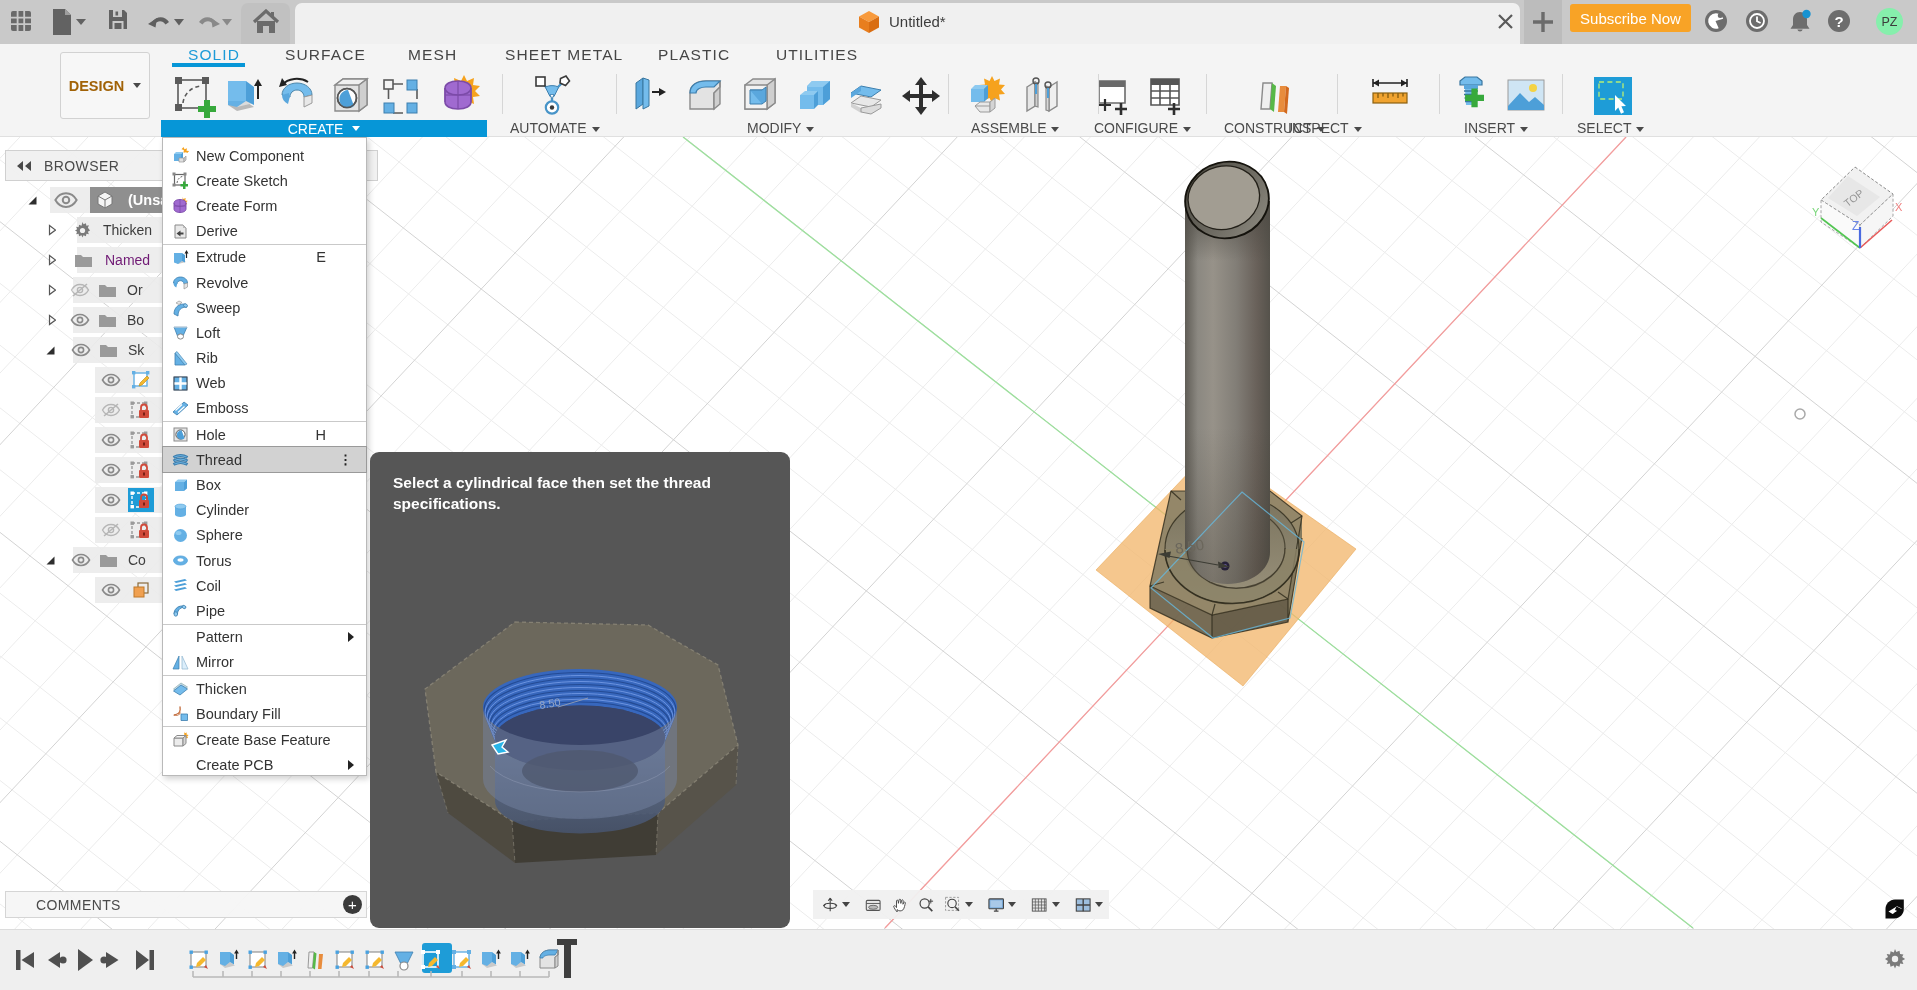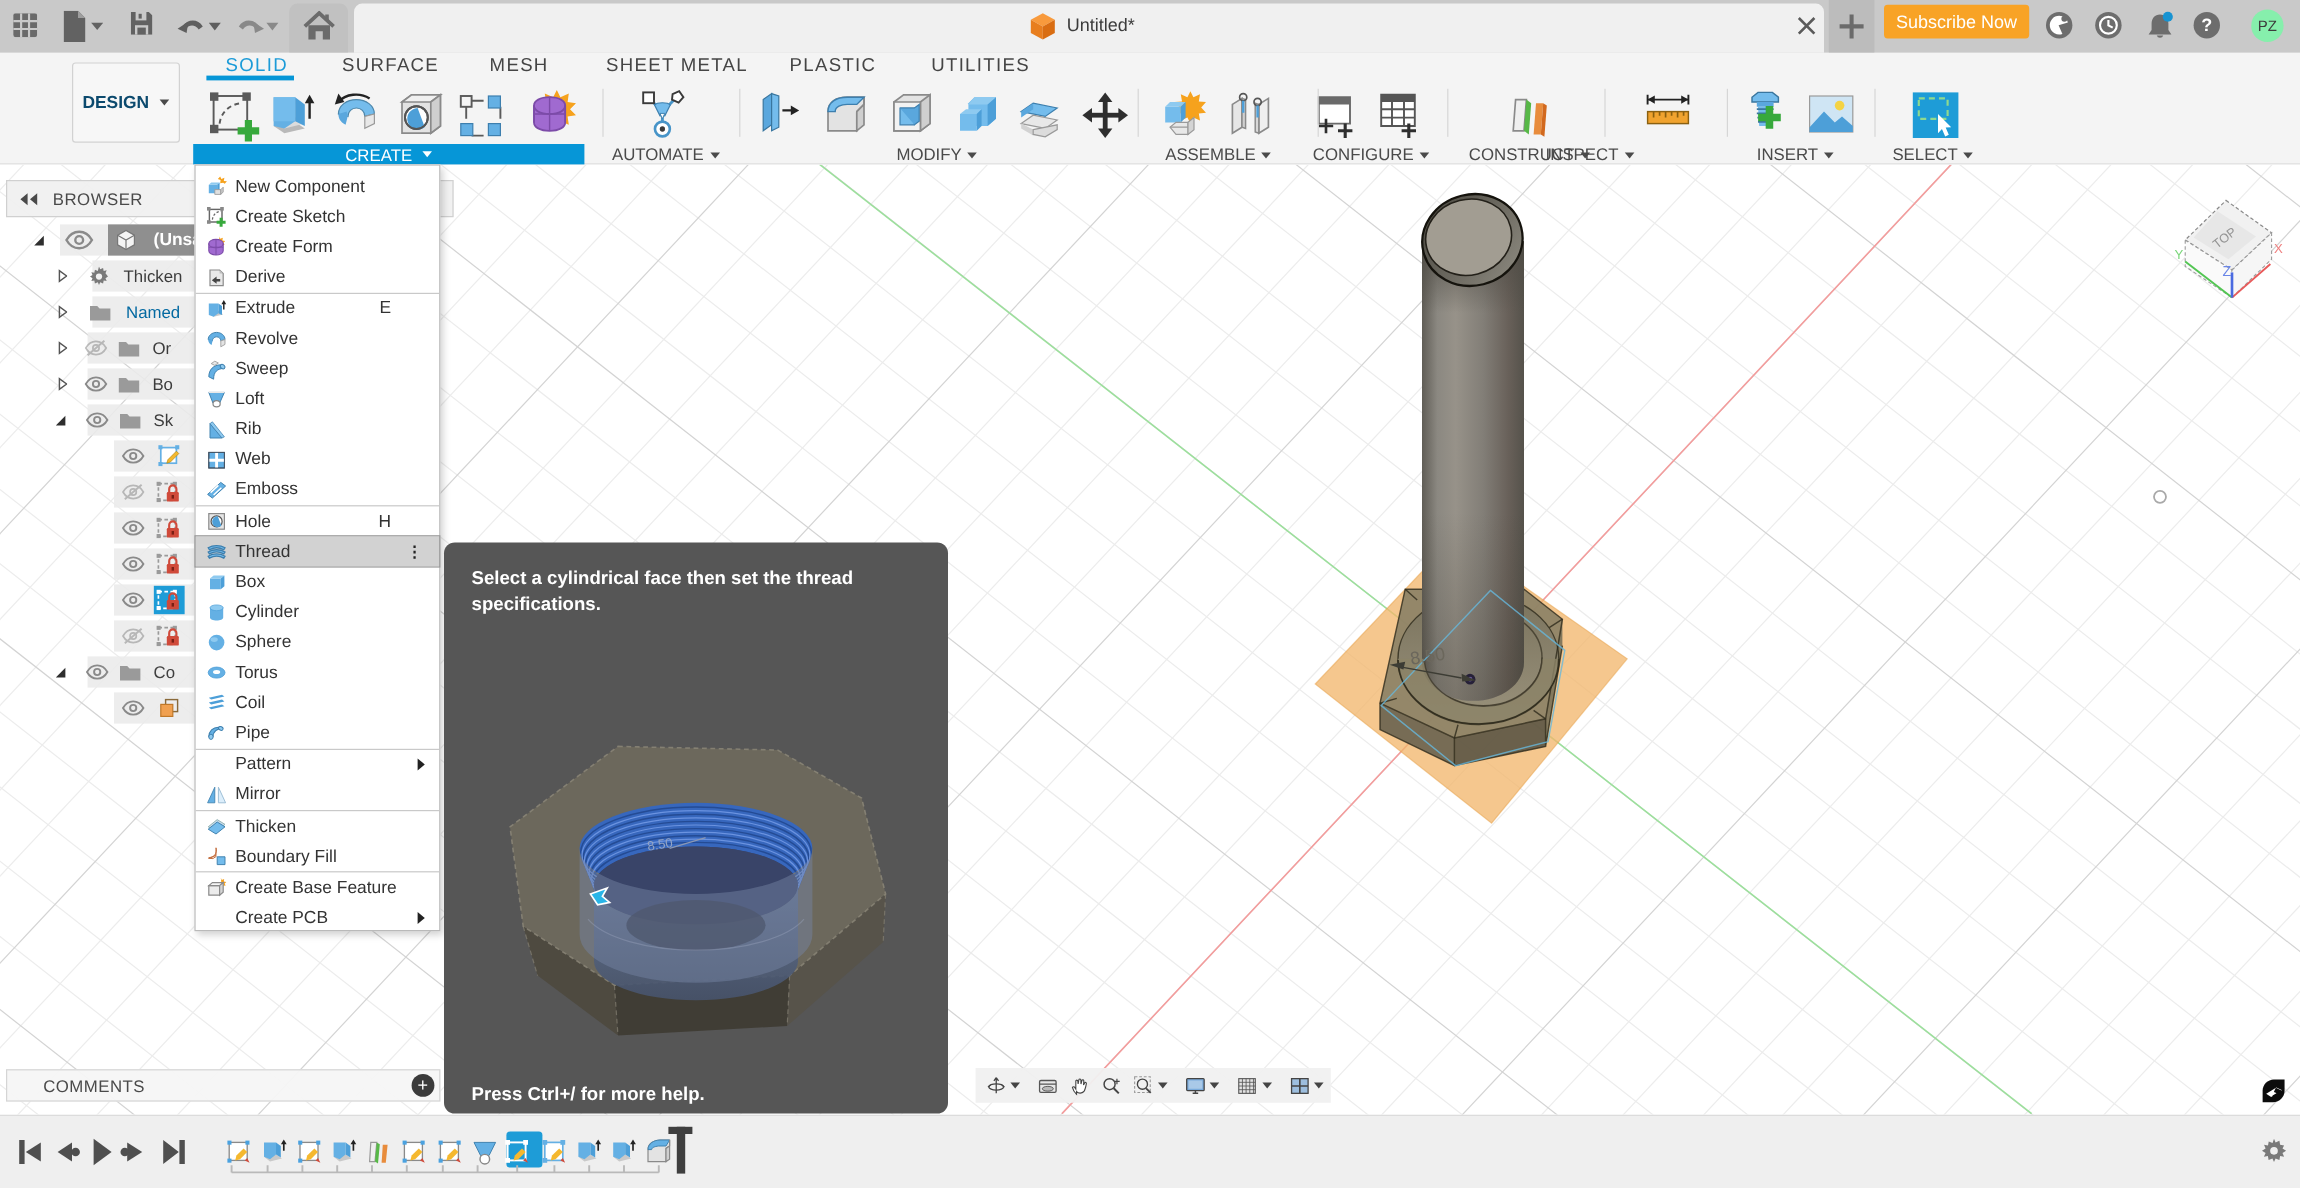--- a/index.html
+++ b/index.html
@@ -354,21 +354,21 @@
     </div>
 <div style="position:absolute;left:1787px;top:8px;width:26px;height:28px"><svg width="26" height="28" viewBox="0 0 26 28">
         <path d="M13 4c-4.3 0-7 3.2-7 7.5V17l-2.5 3.8h19L20 17v-5.5C20 7.2 17.3 4 13 4z" fill="#6d6d6d"></path>
         <path d="M10.3 21.5a2.8 2.8 0 005.4 0z" fill="#6d6d6d"></path>
         <circle cx="19.5" cy="6" r="4.2" fill="#1793d2"></circle>
       </svg></div>
 <div class="cir" style="position:absolute;left:1828px;top:10px;width:22px;height:22px;background:#6d6d6d;color:#fff;font-size:15px;font-weight:bold">?</div>
 <div class="cir" style="position:absolute;left:1876px;top:8px;width:27px;height:27px;background:#86efac;color:#3c3c3c;font-size:12.5px">PZ</div>
 </div>
 <div id="ribbon">
-<div style="position:absolute;left:60px;top:8px;width:90px;height:67px;background:#f7f7f7;border:1px solid #d2d2d2;border-radius:3px;display:flex;align-items:center;justify-content:center;font-size:14.5px;color:#0c4a6e;font-weight:bold">DESIGN&nbsp;<span class="caret"></span></div>
+<div style="position:absolute;left:60px;top:8px;width:90px;height:67px;background:#f7f7f7;border:1px solid #d2d2d2;border-radius:3px;display:flex;align-items:center;justify-content:center;font-size:14.5px;color:#a16207;font-weight:bold">DESIGN&nbsp;<span class="caret"></span></div>
 <div class="rtab" style="left:188px;color:#1c9bd8">SOLID</div>
 <div class="rtab" style="left:285px">SURFACE</div>
 <div class="rtab" style="left:408px">MESH</div>
 <div class="rtab" style="left:505px">SHEET METAL</div>
 <div class="rtab" style="left:658px">PLASTIC</div>
 <div class="rtab" style="left:776px">UTILITIES</div>
 <div style="position:absolute;left:172px;top:19px;width:73px;height:4px;background:#0696d7"></div>
 <svg width="46" height="46" style="position:absolute;left:171px;top:29px" viewBox="0 0 46 46">
       <g stroke="#5a5a5a" stroke-width="1.6" fill="none">
         <rect x="7" y="7" width="28" height="28"></rect>
@@ -611,21 +611,21 @@
     <div class="brow" style="top:97px">
       <span style="width:43px;flex:none"></span>
       <svg width="8" height="12" viewBox="0 0 8 12">
         <path d="M1.5 1.5v9l6-4.5z" fill="none" stroke="#555" stroke-width="1.2"></path>
       </svg>
       <span style="width:18px;flex:none"></span>
       <svg width="19" height="15" viewBox="0 0 19 15">
         <path d="M1 2h6l2 2h9v10H1z" fill="#9a9a9a"></path>
       </svg>
       <span style="width:12px;flex:none"></span>
-      <span style="font-size:14px;color:#0369a1">Named</span>
+      <span style="font-size:14px;color:#701a75">Named</span>
     </div>
     <div style="position:absolute;left:68px;top:127px;height:26px;width:89px;background:rgba(235,235,235,.88)"></div>
     <div class="brow" style="top:127px">
       <span style="width:43px;flex:none"></span>
       <svg width="8" height="12" viewBox="0 0 8 12">
         <path d="M1.5 1.5v9l6-4.5z" fill="none" stroke="#555" stroke-width="1.2"></path>
       </svg>
       <span style="width:14px;flex:none"></span>
       <svg width="20" height="14" viewBox="0 0 20 14">
         <g opacity=".55">
@@ -1129,21 +1129,20 @@
 <ellipse cx="180" cy="127" rx="85" ry="32.5" fill="#394468"></ellipse>
 <path d="M95 127 L95 190 A85 32.5 0 0 0 265 190 L265 127 A85 32.5 0 0 1 95 127 Z" fill="url(#twall)" opacity=".92"></path>
 <ellipse cx="180" cy="160" rx="58" ry="21" fill="#2d3240" opacity=".8"></ellipse>
 <path d="M83 96 L83 168 A97 40 0 0 0 277 168 L277 96 A97 38 0 0 1 83 96 Z" fill="#7584a2" opacity=".48"></path>
 <path d="M90 155 A95 38 0 0 0 270 155" fill="none" stroke="#9aa6bd" stroke-width="1" opacity=".4"></path>
       </g>
 <text x="140" y="92" fill="#93a4c4" font-size="11" transform="rotate(-9 140 92)">8.50</text>
 <path d="M158 90l30 -9" stroke="#8b98b4" stroke-width="1"></path>
 <path d="M92 128l14 -5-4 7 6 5-10 2z" fill="#29b5e8" stroke="#fff" stroke-width="1.4"></path>
 </svg>
-<p style="position:absolute;left:0;top:451px;margin-left:23px">Press Ctrl+/ for more help.</p>
 </div>
 <div id="timeline">
     <svg width="160" height="36" viewBox="0 0 160 36" style="position:absolute;left:8px;top:12px">
       <g fill="#4f4f4f">
         <path d="M8 8v20h4.5V8z"></path>
         <path d="M26 10v16L13.5 18z"></path>
         <path d="M52 10v16L40 18z"></path>
         <circle cx="55" cy="18" r="3.6"></circle>
         <path d="M70 7l15 11-15 11z"></path>
         <path d="M98 10l12.5 8L98 26z"></path>

